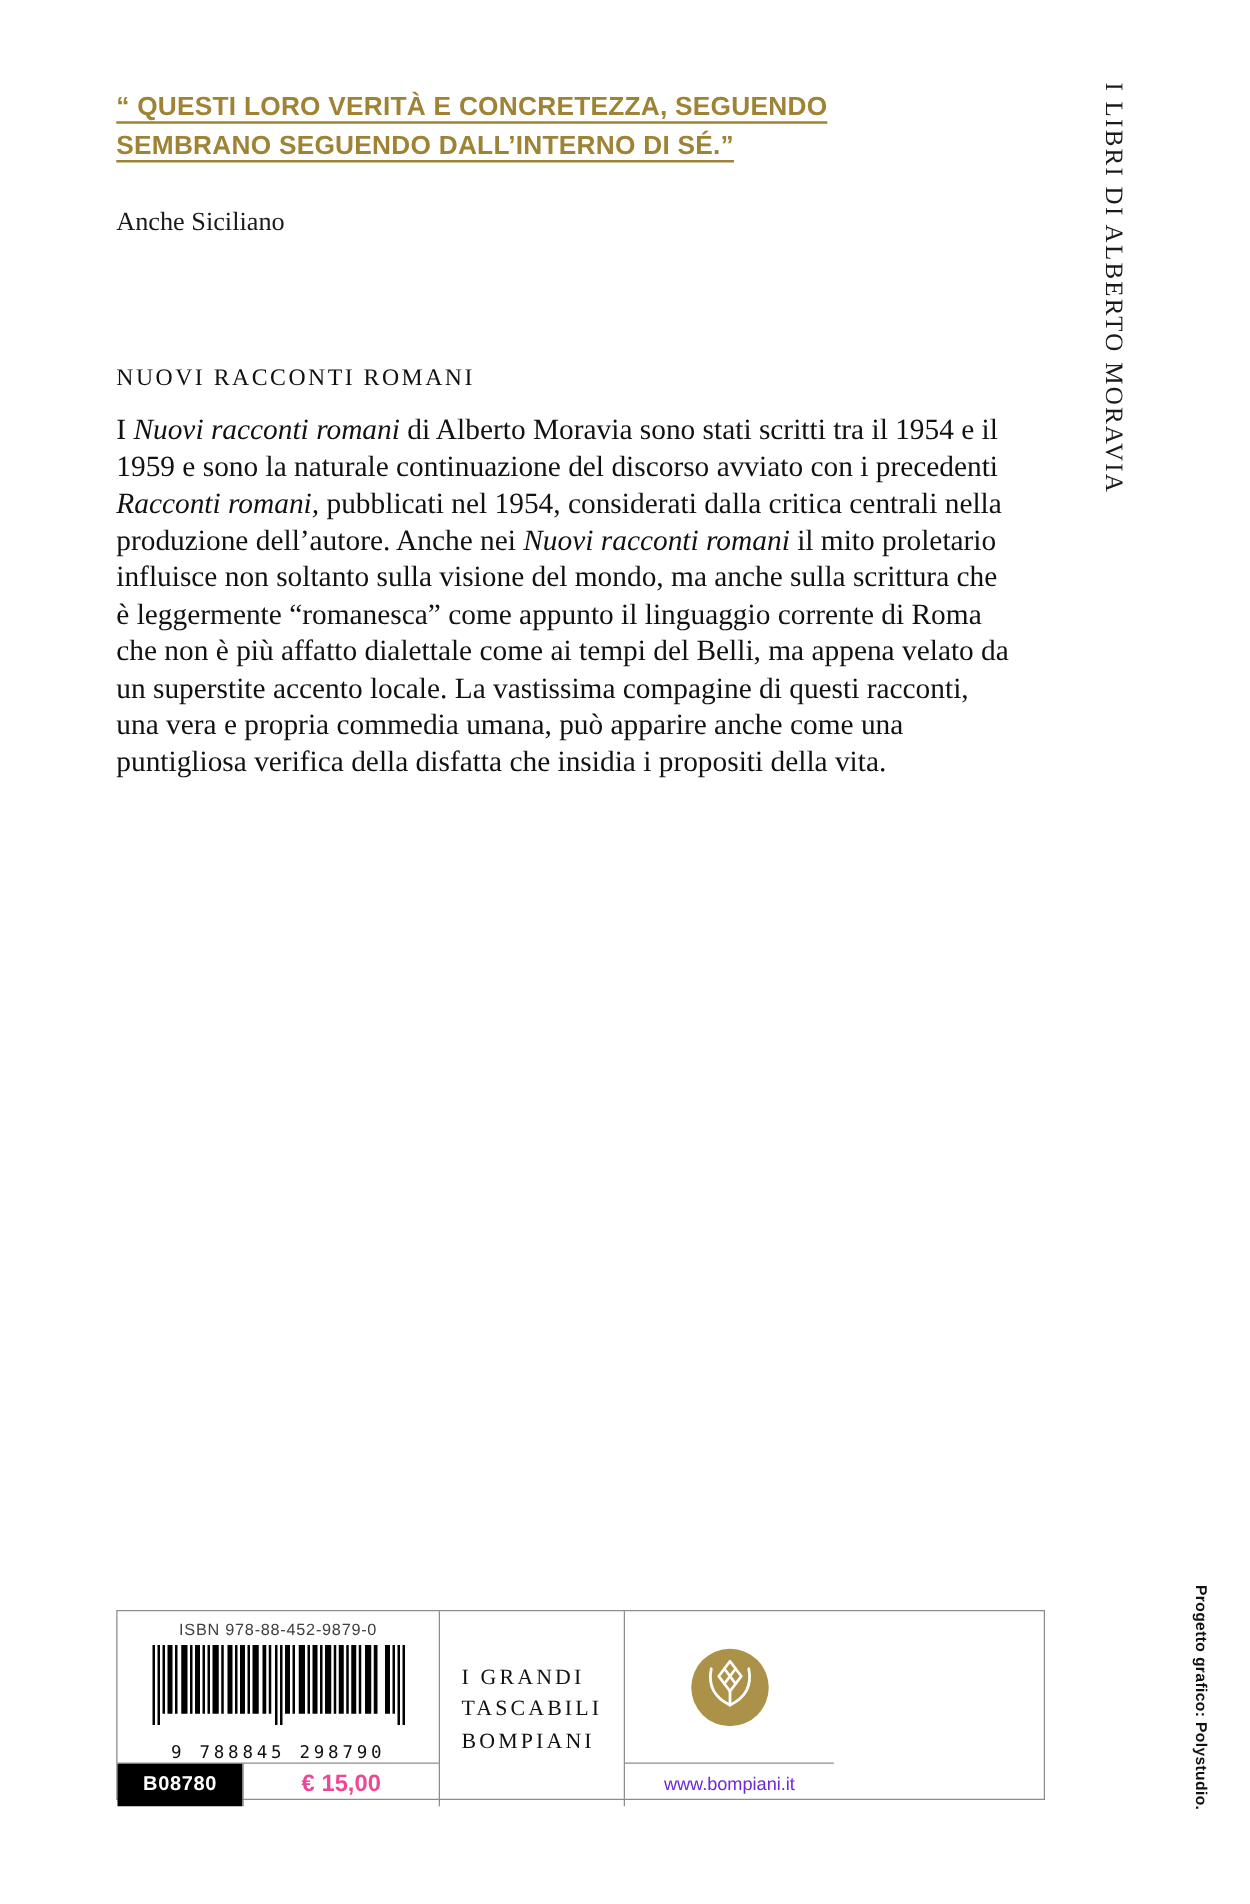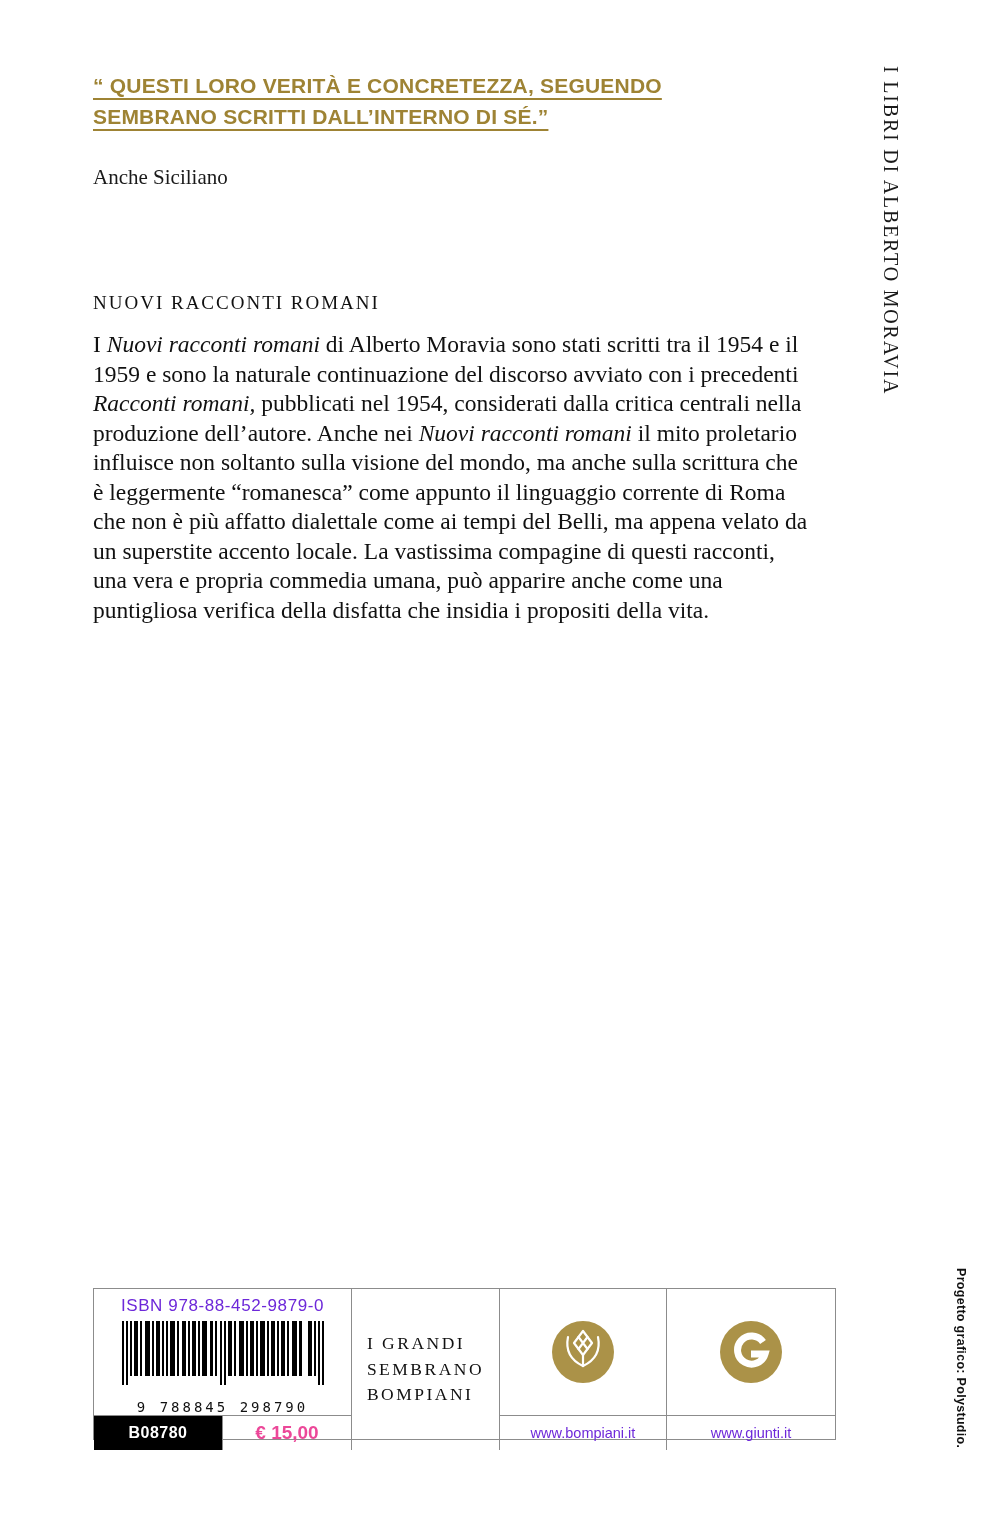--- a/index.html
+++ b/index.html
@@ -44,29 +44,29 @@
   .footer-box {
     position:absolute; left:93px; top:1288px; width:743px; height:152px;
     border:1px solid #8c8c8c; box-sizing:border-box;
     display:grid; grid-template-columns:258px 148px 167px 1fr;
     background:#fff;
   }
   .col { border-right:1px solid #8c8c8c; box-sizing:border-box; display:flex; flex-direction:column; min-width:0; }
   .col:last-child { border-right:none; }
 
   .bc-area { flex:1; display:flex; flex-direction:column; align-items:center; padding-top:7px; }
-  .isbn { font-family:"Liberation Sans", sans-serif; font-size:17px; letter-spacing:0.6px; color:#6d28d9; }
+  .isbn { font-family:"Liberation Sans", sans-serif; font-size:13px; letter-spacing:0.6px; color:#404040; }
   .barcode-svg { margin-top:5px; }
   .barcode-digits {
     font-family:"DejaVu Sans Mono", monospace; font-size:14px;
     letter-spacing:3px; margin-top:14px; color:#111;
   }
   .bottom-row { height:34px; border-top:1px solid #8c8c8c; display:flex; }
   .code-cell {
-    width:128px; background:#000; color:#fff;
+    width:100px; background:#000; color:#fff;
     font-family:"Liberation Sans", sans-serif; font-weight:700; font-size:16px;
     display:flex; align-items:center; justify-content:center; letter-spacing:0.5px;
   }
   .price-cell {
     flex:1; display:flex; align-items:center; justify-content:center;
     font-family:"Liberation Sans", sans-serif; font-weight:700; font-size:19px; color:#ec4899;
     border-left:1px solid #8c8c8c;
   }
 
   .col-series { align-items:center; justify-content:center; }
@@ -89,21 +89,21 @@
     font-size:12.5px; color:#111; letter-spacing:0.3px;
   }
 </style>
 </head>
 <body>
 
 <div class="page">
 
   <div class="quote">
     <span class="qline">“ QUESTI LORO VERITÀ E CONCRETEZZA, SEGUENDO</span>
-    <span class="qline">SEMBRANO SCRITTI DALL’INTERNO DI SÉ.”</span>
+    <span class="qline">SEMBRANO SEGUENDO DALL’INTERNO DI SÉ.”</span>
   </div>
   <div class="quote-author">Anche Siciliano</div>
 
   <div class="spine">I LIBRI DI ALBERTO MORAVIA</div>
 
   <div class="heading">NUOVI RACCONTI ROMANI</div>
 
   <p class="bodytext"><span>I </span><i>Nuovi racconti romani</i><span> di Alberto Moravia sono stati scritti tra il 1954 e il 1959 e sono la naturale continuazione del discorso avviato con i precedenti </span><i>Racconti romani,</i><span> pubblicati nel 1954, considerati dalla critica centrali nella produzione dell’autore. Anche nei </span><i>Nuovi racconti romani</i><span> il mito proletario influisce non soltanto sulla visione del mondo, ma anche sulla scrittura che è leggermente “romanesca” come appunto il linguaggio corrente di Roma che non è più affatto dialettale come ai tempi del Belli, ma appena velato da un superstite accento locale. La vastissima compagine di questi racconti, una vera e propria commedia umana, può apparire anche come una puntigliosa verifica della disfatta che insidia i propositi della vita.</span></p>
 
   <div class="footer-box">
@@ -158,48 +158,39 @@
       </div>
       <div class="bottom-row">
         <div class="code-cell">B08780</div>
         <div class="price-cell">€ 15,00</div>
       </div>
     </div>
 
     <div class="col col-series">
       <div class="series-block">
         <div class="series-line">I GRANDI</div>
-        <div class="series-line">SEMBRANO</div>
+        <div class="series-line">TASCABILI</div>
         <div class="series-line">BOMPIANI</div>
       </div>
     </div>
 
     <div class="col col-logo">
       <div class="logo-area">
         <svg width="64" height="64" viewBox="0 0 64 64" aria-hidden="true">
           <circle cx="32" cy="32" r="31" fill="#ab9248"></circle>
           <g stroke="#ffffff" stroke-width="2.2" fill="none" stroke-linecap="round" stroke-linejoin="round">
             <path d="M32 11 L41 23 L32 35 L23 23 Z"></path>
             <path d="M27.5 17 L36.5 29 M36.5 17 L27.5 29"></path>
             <path d="M17 17 Q13 37 32 46"></path>
             <path d="M47 17 Q51 37 32 46"></path>
             <path d="M32 35 L32 46"></path>
           </g>
         </svg>
       </div>
       <div class="url-row">www.bompiani.it</div>
     </div>
 
-    <div class="col col-logo">
-      <div class="logo-area">
-        <svg width="64" height="64" viewBox="0 0 64 64" aria-hidden="true">
-          <circle cx="32" cy="32" r="31" fill="#ab9248"></circle>
-          <path d="M44 22 a14 14 0 1 0 2 12 l-14 0" fill="none" stroke="#ffffff" stroke-width="7" stroke-linecap="butt"></path>
-        </svg>
-      </div>
-      <div class="url-row">www.giunti.it</div>
-    </div>
 
   </div>
 
   <div class="credits">Progetto grafico: Polystudio.</div>
 
 </div>
 
 </body></html>

